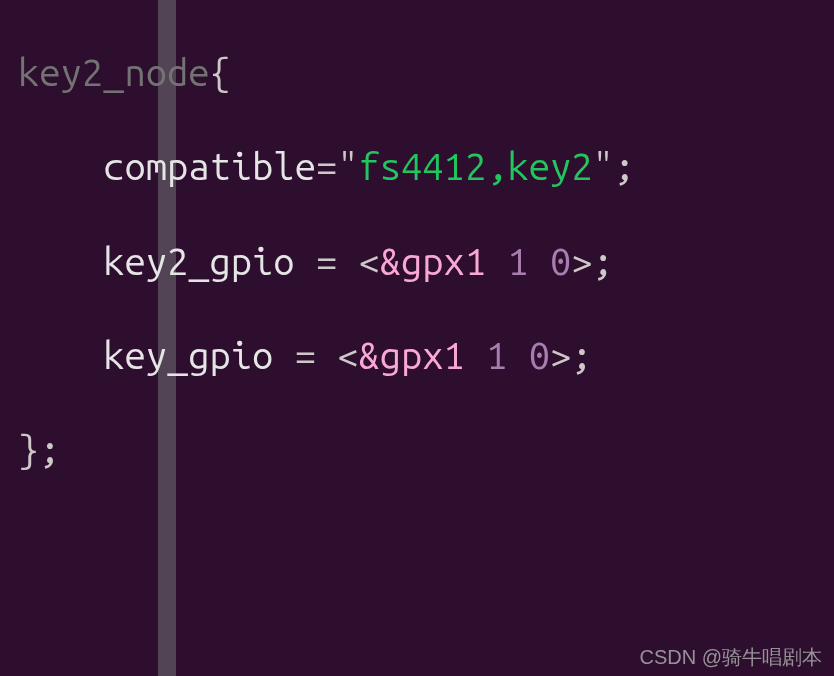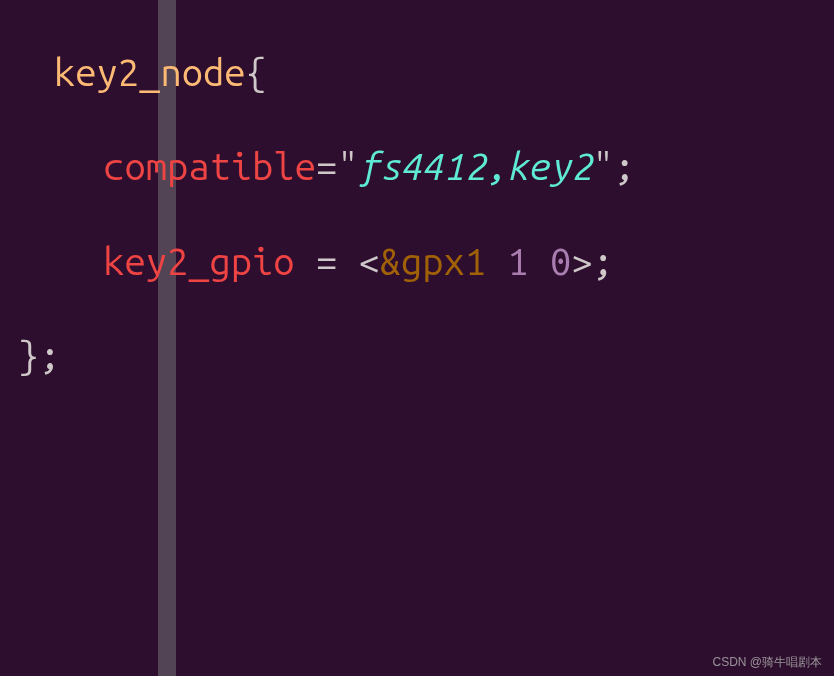--- a/index.html
+++ b/index.html
@@ -26,75 +26,74 @@
       height: 100%;
       background-color: #5a4d5c;
       opacity: 0.85;
     }
     .code-container {
       position: relative;
       padding: 2px 18px;
       white-space: pre;
     }
     .node-name {
-      color: #fdba74;
-      margin-left: 36px;
+      color: #737373;
     }
     .property {
-      color: #ef4444;
+      color: #e5e5e5;
       text-align: center;
     }
     .bracket {
       color: #cfc8c9;
     }
     .punct {
       color: #cfc8c9;
     }
     .eq {
       color: #cfc8c9;
     }
     .string {
-      color: #5eead4;
-      font-style: italic;
+      color: #22c55e;
     }
     .quote {
       color: #cfc8c9;
     }
     .angle {
       color: #cfc8c9;
     }
     .phandle {
-      color: #a16207;
+      color: #f9a8d4;
     }
     .number {
       color: #a97db0;
     }
     .line {
       position: relative;
       z-index: 1;
     }
     .watermark {
       position: absolute;
       bottom: 6px;
       right: 12px;
-      font-size: 12px;
+      font-size: 20px;
       color: #aaa;
       font-family: Arial, sans-serif;
       opacity: 0.85;
     }
   </style>
 </head>
 <body>
 
 <div class="indent-guide"></div>
 
 <div class="code-container">
 <div class="line"><span class="node-name">key2_node</span><span class="bracket">{</span></div>
 <div class="line">    <span class="property">compatible</span><span class="eq">=</span><span class="quote">"</span><span class="string">fs4412,key2</span><span class="quote">"</span><span class="punct">;</span></div>
 <div class="line">    <span class="property">key2_gpio</span><span class="eq"> = </span><span class="angle">&lt;</span><span class="phandle">&amp;gpx1</span> <span class="number">1</span> <span class="number">0</span><span class="angle">&gt;</span><span class="punct">;</span></div>
+<div class="line">    <span class="property">key_gpio</span><span class="eq"> = </span><span class="angle">&lt;</span><span class="phandle">&amp;gpx1</span> <span class="number">1</span> <span class="number">0</span><span class="angle">&gt;</span><span class="punct">;</span></div>
 <div class="line"><span class="bracket">};</span></div>
 
 
 
 
 
 
 
 </div>
 

